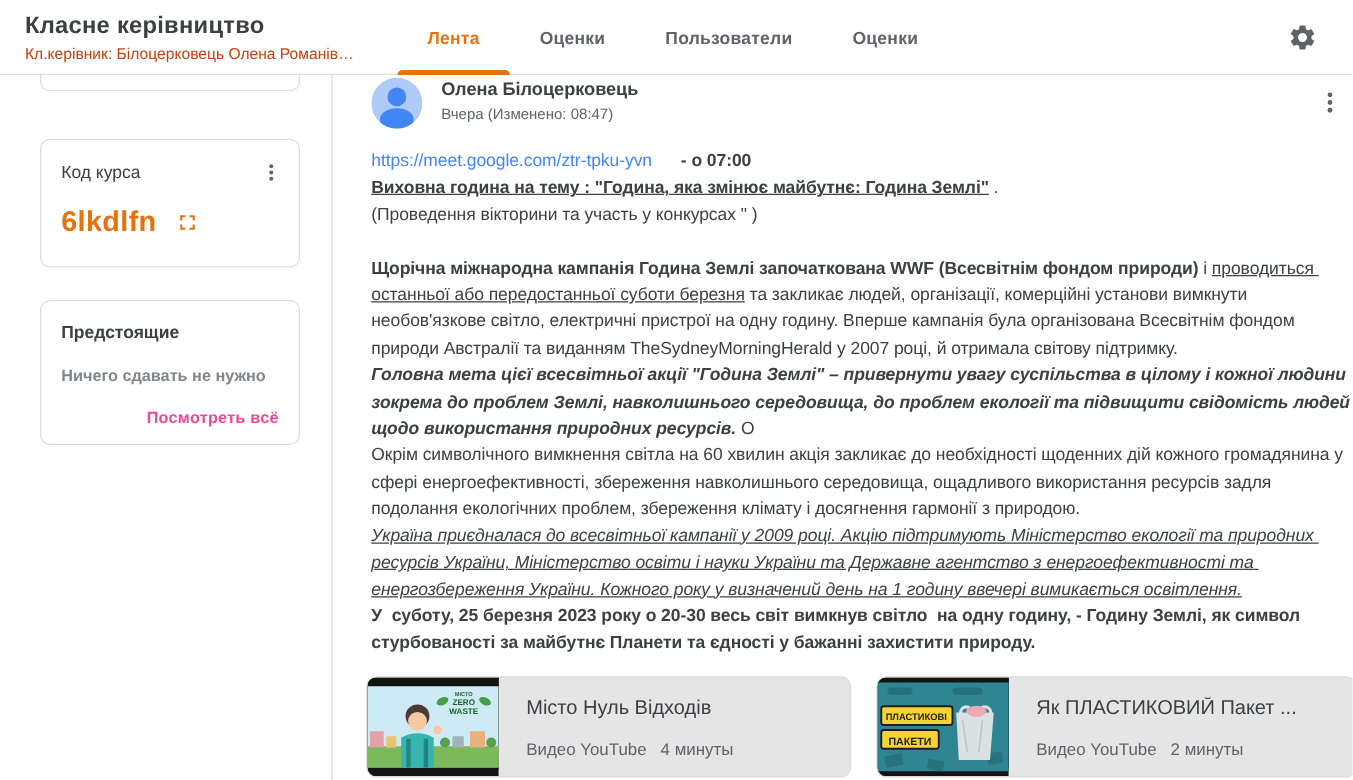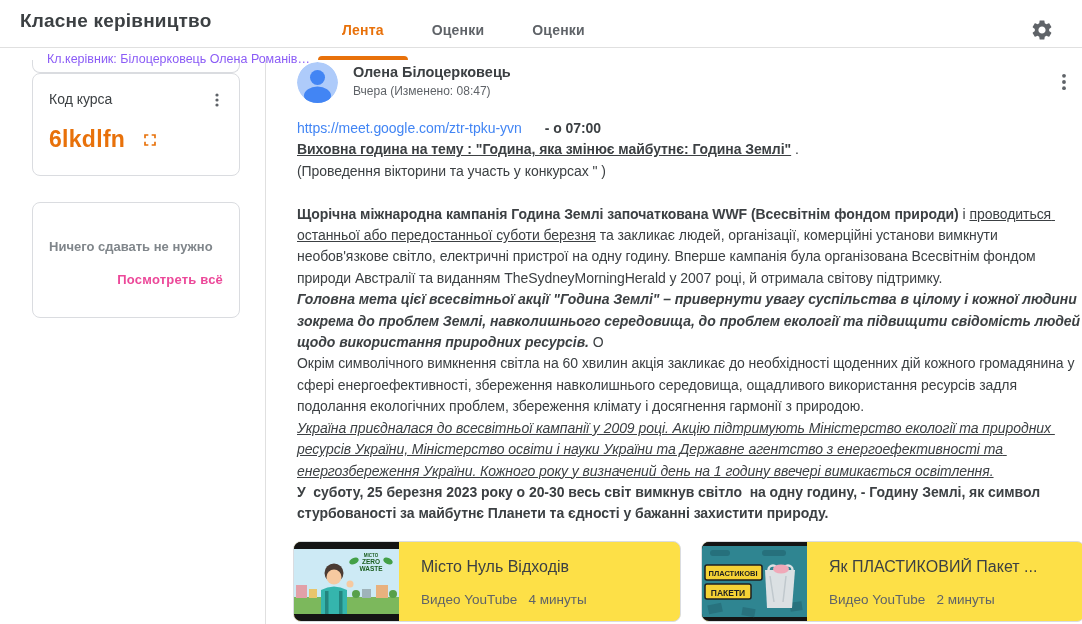--- a/index.html
+++ b/index.html
@@ -1,40 +1,40 @@
 <!DOCTYPE html>
 <html><head>
 <meta charset="utf-8">
 <style>
   * { margin:0; padding:0; box-sizing:border-box; }
   html,body { width:1082px; height:624px; overflow:hidden; background:#fff;
     font-family:"Liberation Sans", sans-serif; color:#3c4043; }
   .page { position:relative; width:1082px; height:624px; background:#fff; }
 
   
-  .header { position:absolute; top:0; left:0; width:1082px; height:48px;
+  .header { position:absolute; top:0; left:0; width:1082px; height:60px;
     background:#fff; border-bottom:1px solid #e0e0e0; z-index:5; }
   .title-block { position:absolute; left:20px; top:9px; width:290px; }
   .course-title { font-size:19px; font-weight:700; color:#3c4043; line-height:24px; letter-spacing:.2px; }
-  .course-subtitle { font-size:12.5px; color:#8b5cf6; margin-top:19px; white-space:nowrap;
-    overflow:hidden; text-overflow:ellipsis;text-align:right; }
+  .course-subtitle { font-size:12.5px; color:#c2410c; margin-top:3px; white-space:nowrap;
+    overflow:hidden; text-overflow:ellipsis; }
   .tabs { position:absolute; left:318px; top:0; height:60px; display:flex; }
   .tab { position:relative; height:60px; display:flex; align-items:center; padding:12px 24px;
     font-size:14px; font-weight:700; color:#5f6368; cursor:pointer; letter-spacing:.2px; }
   .tab.active { color:#e8710a; }
   .tab.active .indicator { position:absolute; left:0; right:0; bottom:0; height:4px;
     background:#e8710a; border-radius:4px 4px 0 0; }
   .gear-btn { position:absolute; right:26px; top:16px; width:28px; height:28px;
     display:flex; align-items:center; justify-content:center; cursor:pointer; }
 
   
   .sidebar { position:absolute; left:32px; top:60px; width:208px; }
   .card { background:#fff; border:1px solid #dadce0; border-radius:8px; }
   .cutoff-card { height:13px; border-top:none; border-radius:0 0 8px 8px; }
-  .code-card { height:103px; padding:14px 10px 24px 16px; }
+  .code-card { margin-top:38px; height:103px; padding:14px 10px 24px 16px; }
   .code-card-top { display:flex; align-items:flex-start; justify-content:space-between; }
   .code-card-title { font-size:14px; color:#3c4043; padding-top:3px; }
   .kebab-btn { width:24px; height:24px; display:flex; align-items:center; justify-content:center;
     cursor:pointer; border-radius:50%; }
   .code-row { display:flex; align-items:center; margin-top:14px; }
   .code-value { font-size:23px; font-weight:700; color:#e8710a; letter-spacing:.3px; }
   .fs-btn { margin-left:14px; width:22px; height:22px; display:flex; align-items:center;
     justify-content:center; cursor:pointer; }
   .upcoming-card { margin-top:26px; padding:16px 16px 14px 16px; height:116px; }
   .upcoming-title { font-size:14px; font-weight:700; color:#3c4043; }
@@ -57,21 +57,21 @@
   .post-line { font-size:14px; line-height:21.4px; color:#3c4043; white-space:pre-wrap;
     letter-spacing:-0.05px; }
   .post-line .b { font-weight:700; }
   .post-line .i { font-style:italic; }
   .post-line .u { text-decoration:underline; }
   .post-line a.lnk { color:#4285f4; text-decoration:none; cursor:pointer; }
 
   
   .attachments { position:absolute; left:27px; top:481px; display:flex; gap:20px; }
   .video-card { display:flex; align-items:stretch; height:81px; border:1px solid #dadce0;
-    border-radius:8px; overflow:hidden; background:#fde047; cursor:pointer; }
+    border-radius:8px; overflow:hidden; background:#e5e5e5; cursor:pointer; }
   .video-card.c1 { width:388px; }
   .video-card.c2 { width:384px; }
   .video-thumb { width:105px; min-width:105px; height:73px; background:#111; }
   .video-info { padding:16px 16px 0 22px; overflow:hidden; }
   .video-title { font-size:16px; color:#3c4043; font-weight:400; white-space:nowrap;
     overflow:hidden; text-overflow:ellipsis; }
   .video-meta { font-size:13.5px; color:#5f6368; margin-top:16px; white-space:pre; }
 
   svg { display:block; }
 </style>
@@ -85,20 +85,23 @@
       <div class="course-title">Класне керівництво</div>
       <div class="course-subtitle">Кл.керівник: Білоцерковець Олена Романів…</div>
     </div>
     <div class="tabs">
       <div class="tab active">
         <span>Лента</span>
         <div class="indicator"></div>
       </div>
       <div class="tab">
         <span>Оценки</span>
+      </div>
+      <div class="tab">
+        <span>Пользователи</span>
       </div>
       <div class="tab">
         <span>Оценки</span>
       </div>
     </div>
     <div class="gear-btn">
       <span>
         <svg width="24" height="24" viewBox="0 0 24 24" fill="#5f6368">
             <path d="M19.14,12.94c0.04-0.3,0.06-0.61,0.06-0.94c0-0.32-0.02-0.64-0.07-0.94l2.03-1.58c0.18-0.14,0.23-0.41,0.12-0.61l-1.92-3.32c-0.12-0.22-0.37-0.29-0.59-0.22l-2.39,0.96c-0.5-0.38-1.03-0.7-1.62-0.94L14.4,2.81c-0.04-0.24-0.24-0.41-0.48-0.41h-3.84c-0.24,0-0.43,0.17-0.47,0.41L9.25,5.35C8.66,5.59,8.12,5.92,7.63,6.29L5.24,5.33c-0.22-0.08-0.47,0-0.59,0.22L2.74,8.87C2.62,9.08,2.66,9.34,2.86,9.48l2.03,1.58C4.84,11.36,4.8,11.69,4.8,12s0.02,0.64,0.07,0.94l-2.03,1.58c-0.18,0.14-0.23,0.41-0.12,0.61l1.92,3.32c0.12,0.22,0.37,0.29,0.59,0.22l2.39-0.96c0.5,0.38,1.03,0.7,1.62,0.94l0.36,2.54c0.05,0.24,0.24,0.41,0.48,0.41h3.84c0.24,0,0.44-0.17,0.47-0.41l0.36-2.54c0.59-0.24,1.13-0.56,1.62-0.94l2.39,0.96c0.22,0.08,0.47,0,0.59-0.22l1.92-3.32c0.12-0.22,0.07-0.47-0.12-0.61L19.14,12.94z M12,15.6c-1.98,0-3.6-1.62-3.6-3.6s1.62-3.6,3.6-3.6s3.6,1.62,3.6,3.6S13.98,15.6,12,15.6z"></path>
           </svg>
@@ -130,20 +133,21 @@
           <span>
             <svg width="20" height="20" viewBox="0 0 24 24" fill="#e8710a">
                 <path d="M7 14H5v5h5v-2H7v-3zm-2-4h2V7h3V5H5v5zm12 7h-3v2h5v-5h-2v3zM14 5v2h3v3h2V5h-5z"></path>
               </svg>
           </span>
         </span>
       </div>
     </div>
 
     <div class="card upcoming-card">
+      <div class="upcoming-title">Предстоящие</div>
       <div class="upcoming-empty">Ничего сдавать не нужно</div>
       <div class="view-all">Посмотреть всё</div>
     </div>
   </div>
 
   <div class="main">
     <div class="post-header">
       <div class="avatar">
         <span>
           <svg width="41" height="41" viewBox="0 0 41 41">

